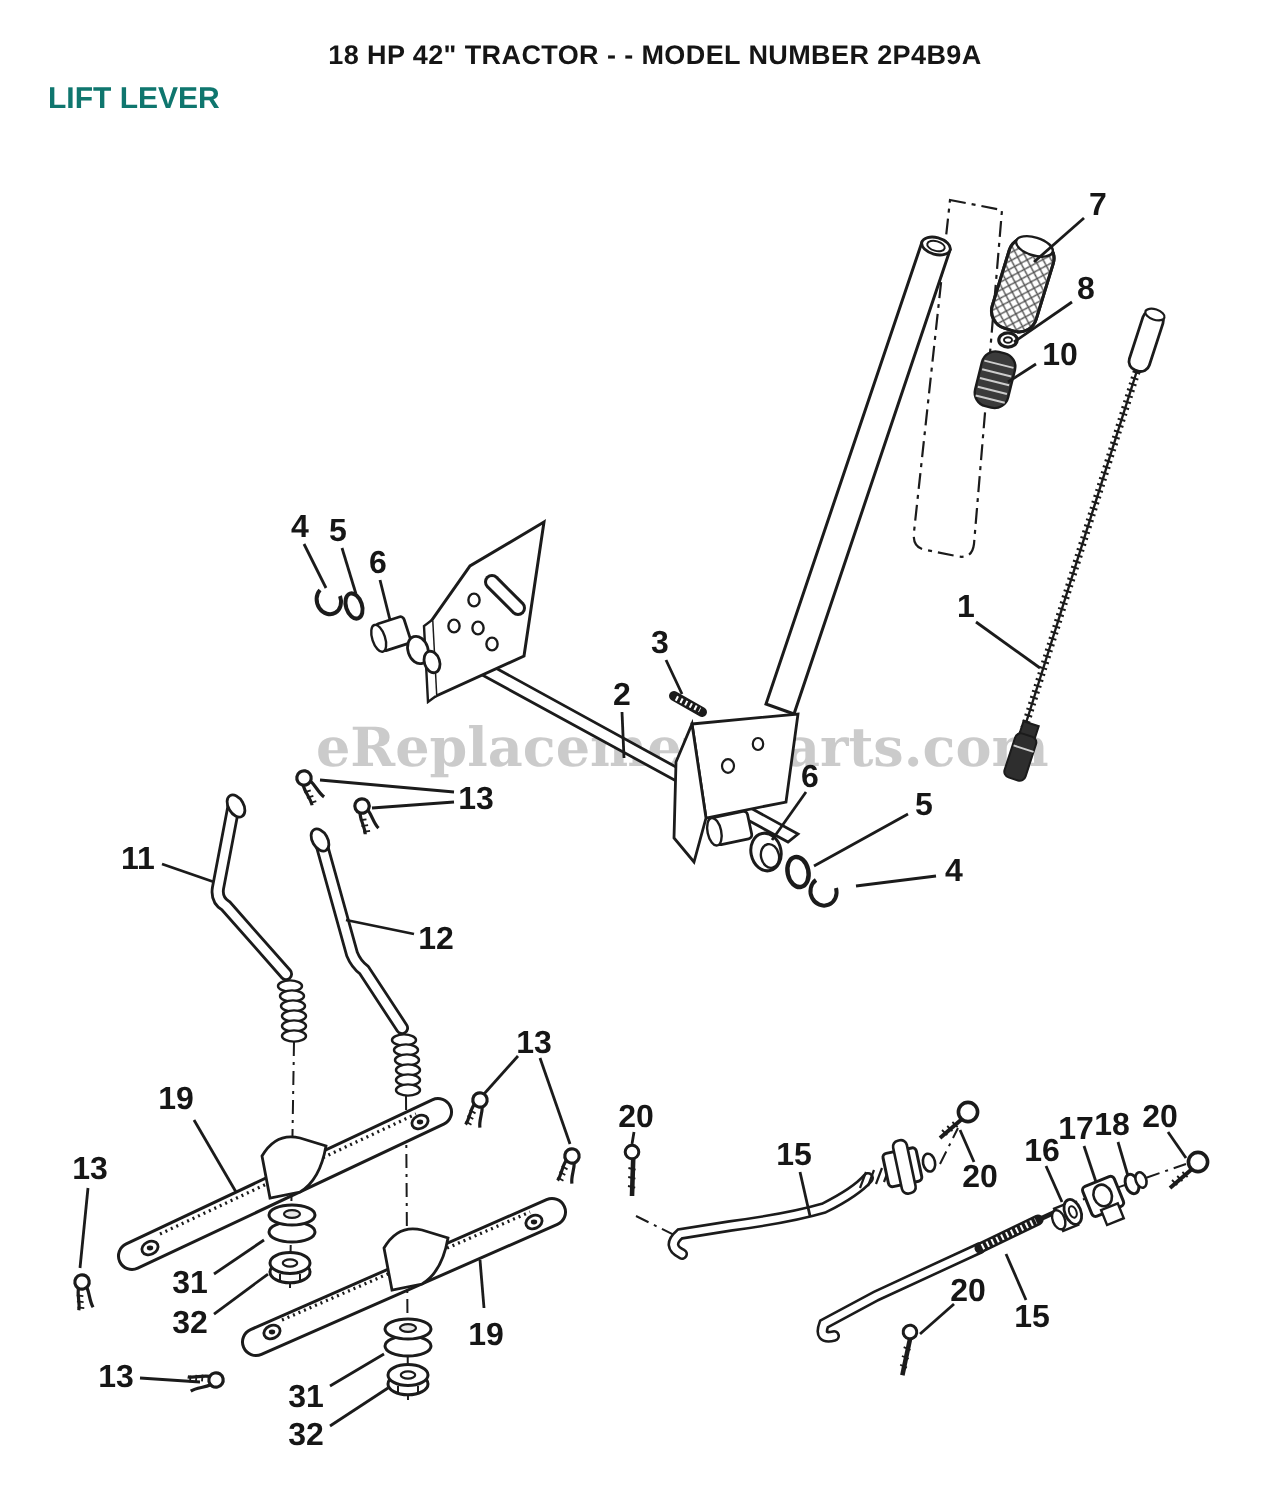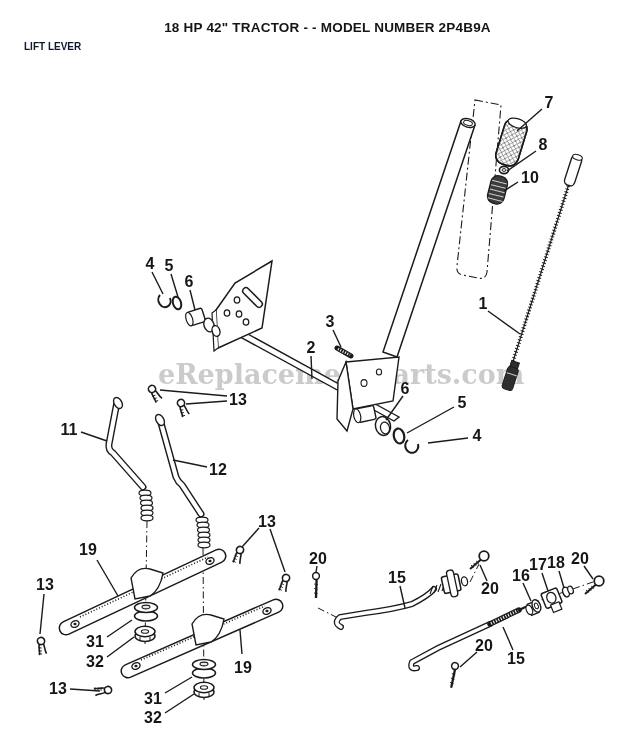--- a/index.html
+++ b/index.html
@@ -1,21 +1,21 @@
 <!DOCTYPE html>
 <html><head>
 <meta charset="utf-8">
 <style>
   html,body{margin:0;padding:0;background:#ffffff;}
   .page{position:relative;width:631px;height:750px;background:#fff;overflow:hidden;
         font-family:"Liberation Sans", sans-serif;}
   .title{position:absolute;top:20px;left:0;width:631px;text-align:center;
          transform:translateX(12px);font-size:13.5px;font-weight:700;color:#151515;
          letter-spacing:.2px;white-space:nowrap;}
-  .section{position:absolute;top:41px;left:24px;font-size:10px;font-weight:700;color:#0f172a;}
+  .section{position:absolute;top:41px;left:24px;font-size:15px;font-weight:700;color:#0f766e;}
   .watermark{position:absolute;top:359px;left:158px;font-family:"DejaVu Serif", serif;
          font-weight:700;font-size:27px;color:#c3c3c3;opacity:.85;white-space:nowrap;
          letter-spacing:0px;}
   svg{position:absolute;top:0;left:0;}
   svg text.callout{font-family:"Liberation Sans",sans-serif;font-weight:700;font-size:16px;fill:#161616;}
   svg .leader{stroke:#1b1b1b;stroke-width:1.4;fill:none;}
 </style>
 </head>
 <body>
 

